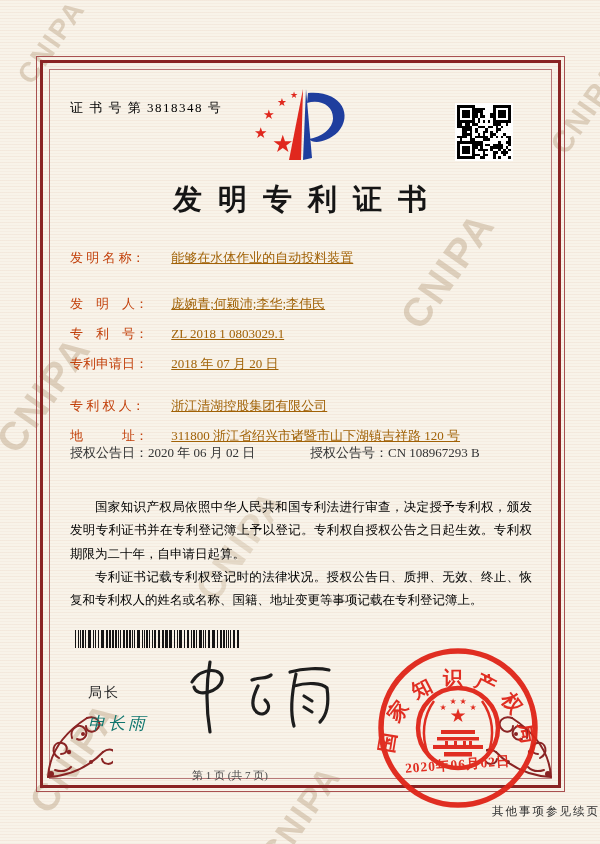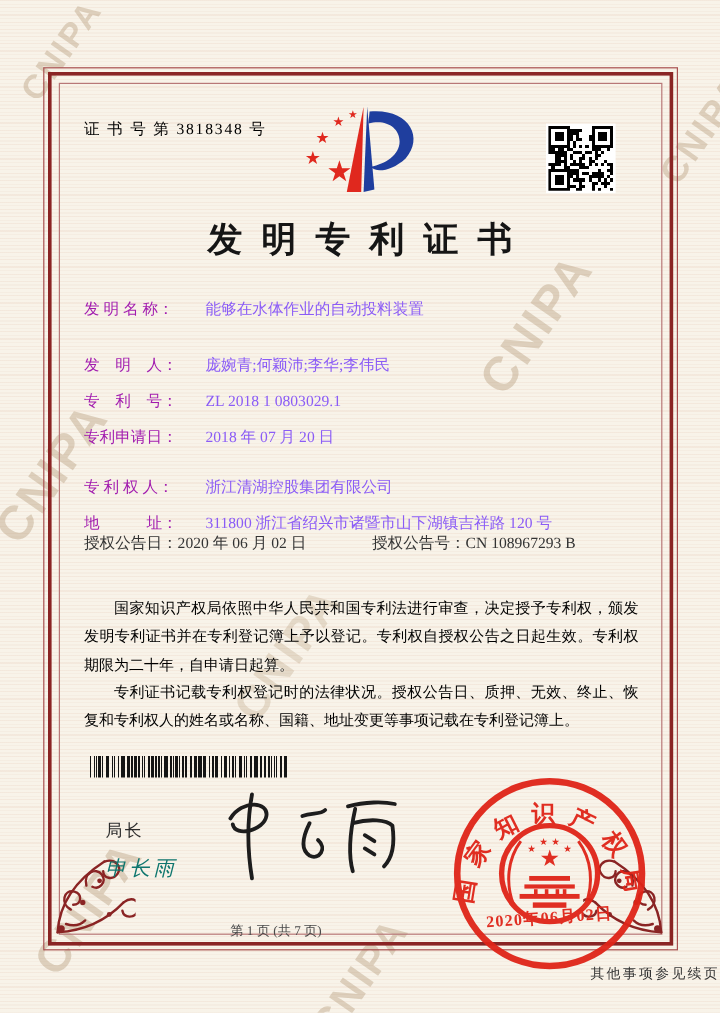--- a/index.html
+++ b/index.html
@@ -31,22 +31,22 @@
   .corner.br{left:486px;top:712px;transform:scaleX(-1);}
   
   .abs{position:absolute;z-index:2;}
   .cert-no{left:70px;top:99px;font-size:13px;letter-spacing:1.5px;color:#000000;}
   .logo{left:250px;top:80px;width:108px;height:90px;}
   .logo .star{position:absolute;color:#e0281e;line-height:1;}
   .qr{left:455px;top:103px;width:54px;height:54px;background:#fff;padding:2px;}
   .title{left:0;top:180px;width:600px;text-align:center;font-size:29px;font-weight:bold;
          color:#151515;letter-spacing:16px;text-indent:16px;}
   .row{left:70px;width:470px;font-size:13px;color:#333;white-space:nowrap;}
-  .flabel{display:inline-block;width:98px;color:#a21caf;font-family:Liberation Serif, serif;}
-  .fvalue{color:#8b5cf6;}
+  .flabel{display:inline-block;width:98px;color:#c2410c;font-family:Liberation Serif, serif;}
+  .fvalue{color:#a16207;text-decoration:underline;}
   .grant2{position:absolute;left:240px;top:0;}
   .paras{left:70px;top:496px;width:462px;font-size:12.5px;line-height:1.86;color:#000000;
          text-align:justify;}
   .paras p{margin:0;text-indent:2em;}
   .barcode{left:75px;top:630px;width:170px;height:18px;}
   .sig-title{left:88px;top:684px;font-size:14px;color:#2c2c2c;letter-spacing:2px;}
   .sig-name{left:88px;top:712px;font-size:17px;color:#0f766e;letter-spacing:3px;font-style:italic;}
   .sig-hand{left:172px;top:656px;width:175px;height:84px;}
   .seal{left:368px;top:644px;width:185px;height:172px;z-index:3;opacity:0.95;}
   .page-info{left:70px;top:768px;width:320px;text-align:center;font-size:11px;color:#4a4a4a;}

